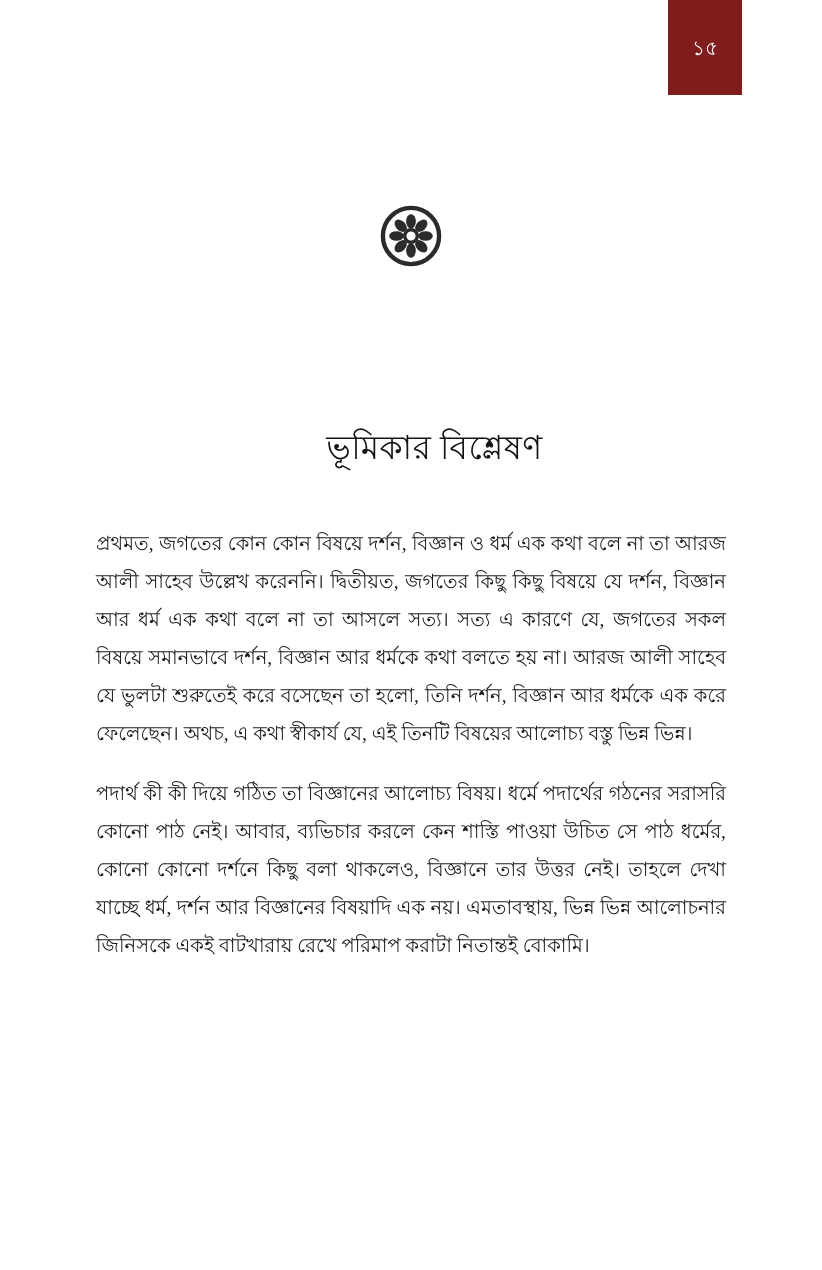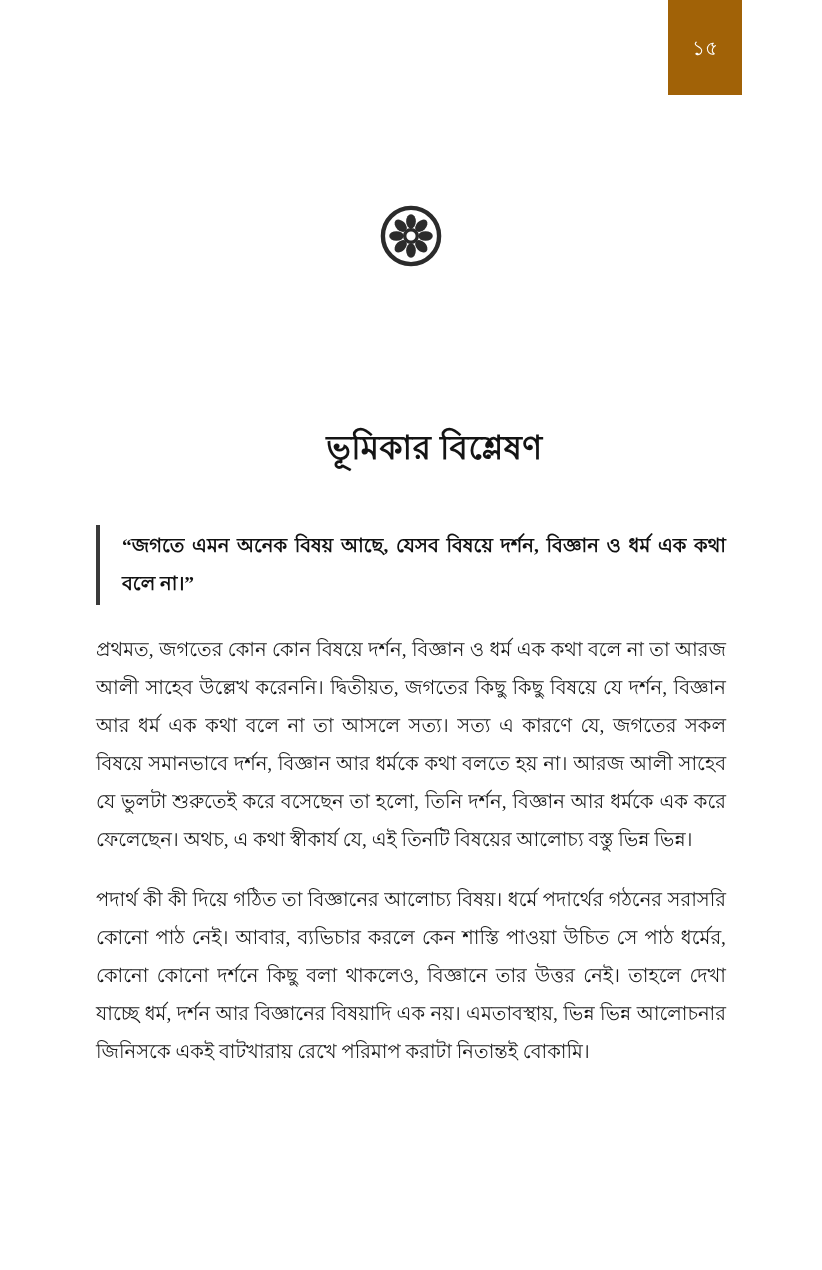--- a/index.html
+++ b/index.html
@@ -16,21 +16,21 @@
     overflow: hidden;
   }
 
   
   .page-tab {
     position: absolute;
     top: 0;
     right: 80px;
     width: 74px;
     height: 95px;
-    background: #a16207;
+    background: #7f1d1d;
     color: #ffffff;
     display: flex;
     align-items: center;
     justify-content: center;
     font-size: 20px;
     line-height: 1;
   }
   .page-tab span {
     display: block;
   }
@@ -50,21 +50,21 @@
   }
 
   
   .chapter-title {
     position: absolute;
     top: 400px;
     left: 0;
     right: 0;
     text-align: center;
     font-size: 33px;
-    font-weight: bold;
+    font-weight: normal;
     letter-spacing: 0.5px;
     color: #141414;
     margin-left: 47px;
   }
 
   
   .content {
     position: absolute;
     top: 525px;
     left: 96px;
@@ -119,19 +119,16 @@
       <ellipse cx="42.6" cy="42.6" rx="5" ry="7.5" transform="rotate(-45 42.6 42.6)"></ellipse>
     </g>
     <circle cx="32" cy="32" r="4" fill="#ffffff"></circle>
   </svg>
 </div>
 
 <h1 class="chapter-title">ভূমিকার বিশ্লেষণ</h1>
 
 <div class="content">
 
-  <blockquote class="quote">
-    <p>“জগতে এমন অনেক বিষয় আছে, যেসব বিষয়ে দর্শন, বিজ্ঞান ও ধর্ম এক কথা বলে না।”</p>
-  </blockquote>
 
   <p class="para">প্রথমত, জগতের কোন কোন বিষয়ে দর্শন, বিজ্ঞান ও ধর্ম এক কথা বলে না তা আরজ আলী সাহেব উল্লেখ করেননি। দ্বিতীয়ত, জগতের কিছু কিছু বিষয়ে যে দর্শন, বিজ্ঞান আর ধর্ম এক কথা বলে না তা আসলে সত্য। সত্য এ কারণে যে, জগতের সকল বিষয়ে সমানভাবে দর্শন, বিজ্ঞান আর ধর্মকে কথা বলতে হয় না। আরজ আলী সাহেব যে ভুলটা শুরুতেই করে বসেছেন তা হলো, তিনি দর্শন, বিজ্ঞান আর ধর্মকে এক করে ফেলেছেন। অথচ, এ কথা স্বীকার্য যে, এই তিনটি বিষয়ের আলোচ্য বস্তু ভিন্ন ভিন্ন।</p>
   <p class="para">পদার্থ কী কী দিয়ে গঠিত তা বিজ্ঞানের আলোচ্য বিষয়। ধর্মে পদার্থের গঠনের সরাসরি কোনো পাঠ নেই। আবার, ব্যভিচার করলে কেন শাস্তি পাওয়া উচিত সে পাঠ ধর্মের, কোনো কোনো দর্শনে কিছু বলা থাকলেও, বিজ্ঞানে তার উত্তর নেই। তাহলে দেখা যাচ্ছে ধর্ম, দর্শন আর বিজ্ঞানের বিষয়াদি এক নয়। এমতাবস্থায়, ভিন্ন ভিন্ন আলোচনার জিনিসকে একই বাটখারায় রেখে পরিমাপ করাটা নিতান্তই বোকামি।</p>
 </div>
 
 </body></html>

